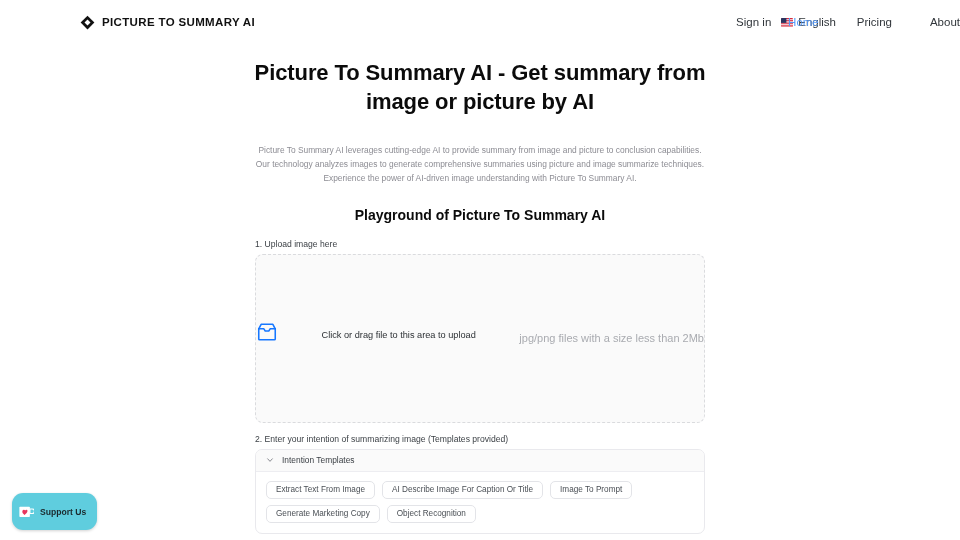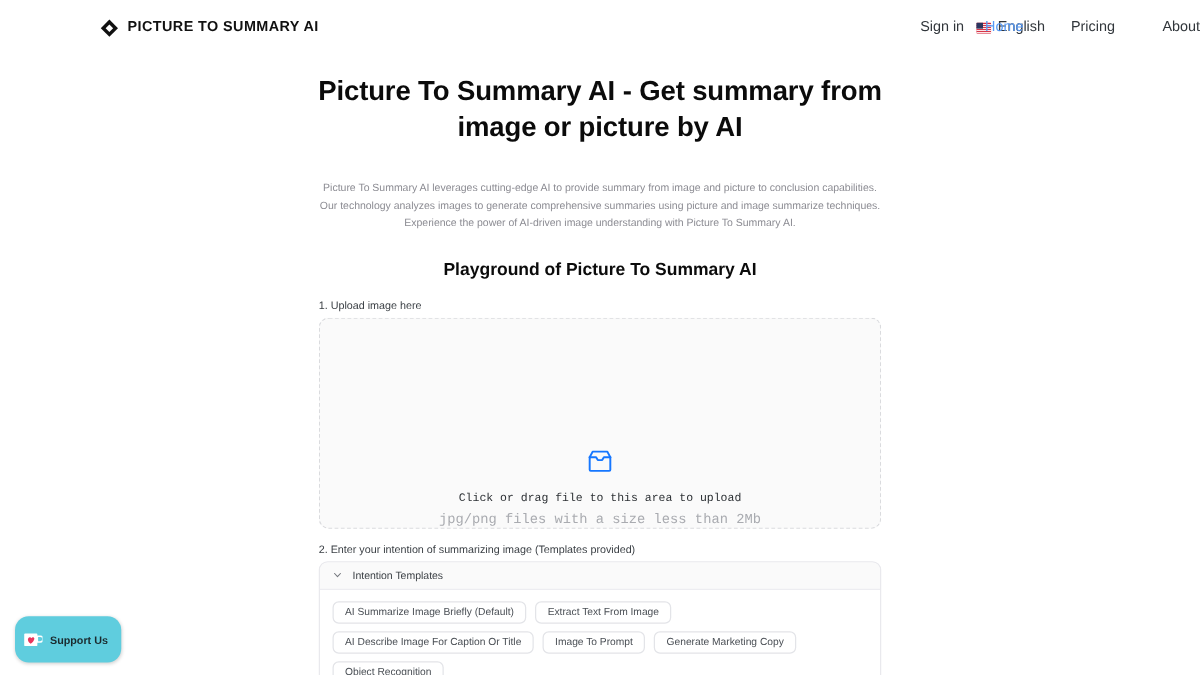--- a/index.html
+++ b/index.html
@@ -125,25 +125,24 @@
     margin-bottom: 5px;
   }
 
   
   .dropzone {
     height: 169px;
     border: 1px dashed #dadbde;
     border-radius: 8px;
     background: #fafafa;
     display: flex;
-    flex-direction: column;
-    align-items: center;
-    justify-content: flex-end;
-    cursor: pointer;
-    font-family: Liberation Mono, monospace;
+    flex-direction: row;
+    align-items: center;
+    justify-content: space-between;
+    cursor: pointer;
   }
   .dropzone-icon {
     width: 22px; height: 22px;
     margin-bottom: 13px;
   }
   .dropzone-main {
     font-size: 9.2px;
     color: #2c3034;
     margin-bottom: 6px;
   }
@@ -284,21 +283,20 @@
   <div class="step-label" style="margin-top:11px">2. Enter your intention of summarizing image (Templates provided)</div>
 
   <div class="collapse">
     <div class="collapse-header">
       <svg class="chevron" viewBox="0 0 12 12" fill="none" stroke="#76797f" stroke-width="1.3" stroke-linecap="round" stroke-linejoin="round">
         <path d="M2.5 4.2 L6 8 L9.5 4.2"></path>
       </svg>
       <span class="collapse-title">Intention Templates</span>
     </div>
     <div class="collapse-body">
-      <button class="tmpl-btn">AI Summarize Image Briefly (Default)</button>
       <button class="tmpl-btn">Extract Text From Image</button>
       <button class="tmpl-btn">AI Describe Image For Caption Or Title</button>
       <button class="tmpl-btn">Image To Prompt</button>
       <button class="tmpl-btn">Generate Marketing Copy</button>
       <button class="tmpl-btn">Object Recognition</button>
     </div>
   </div>
 
 </section>
 

